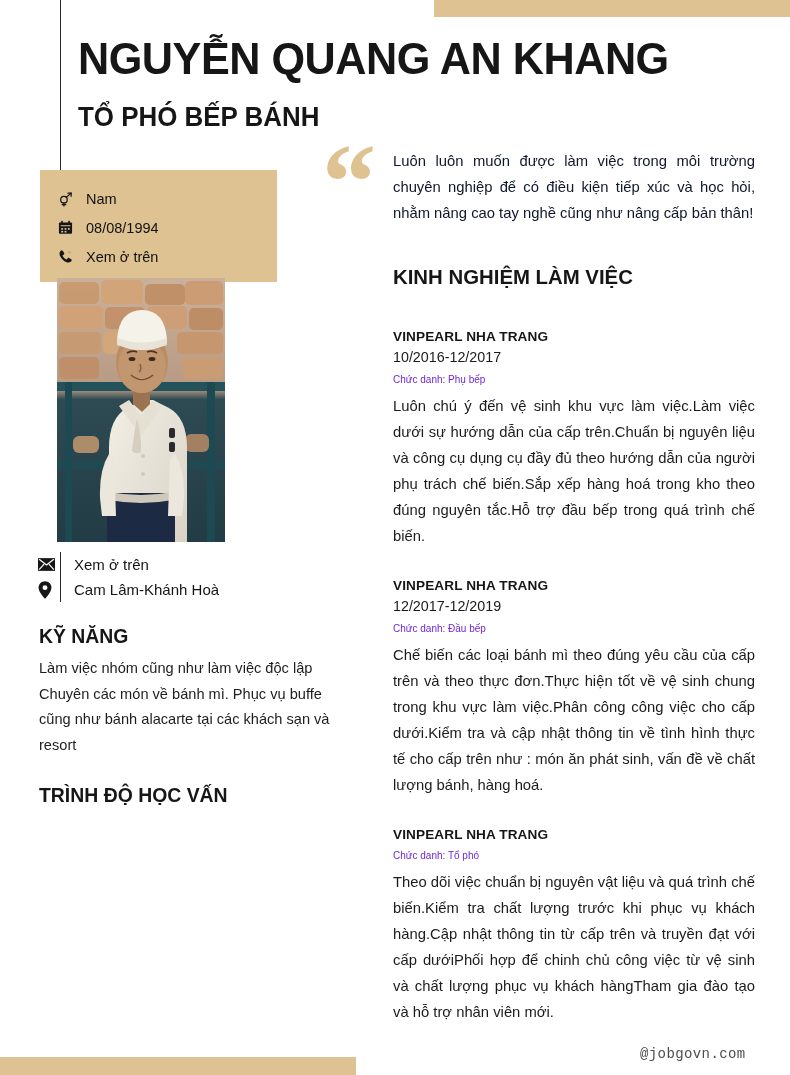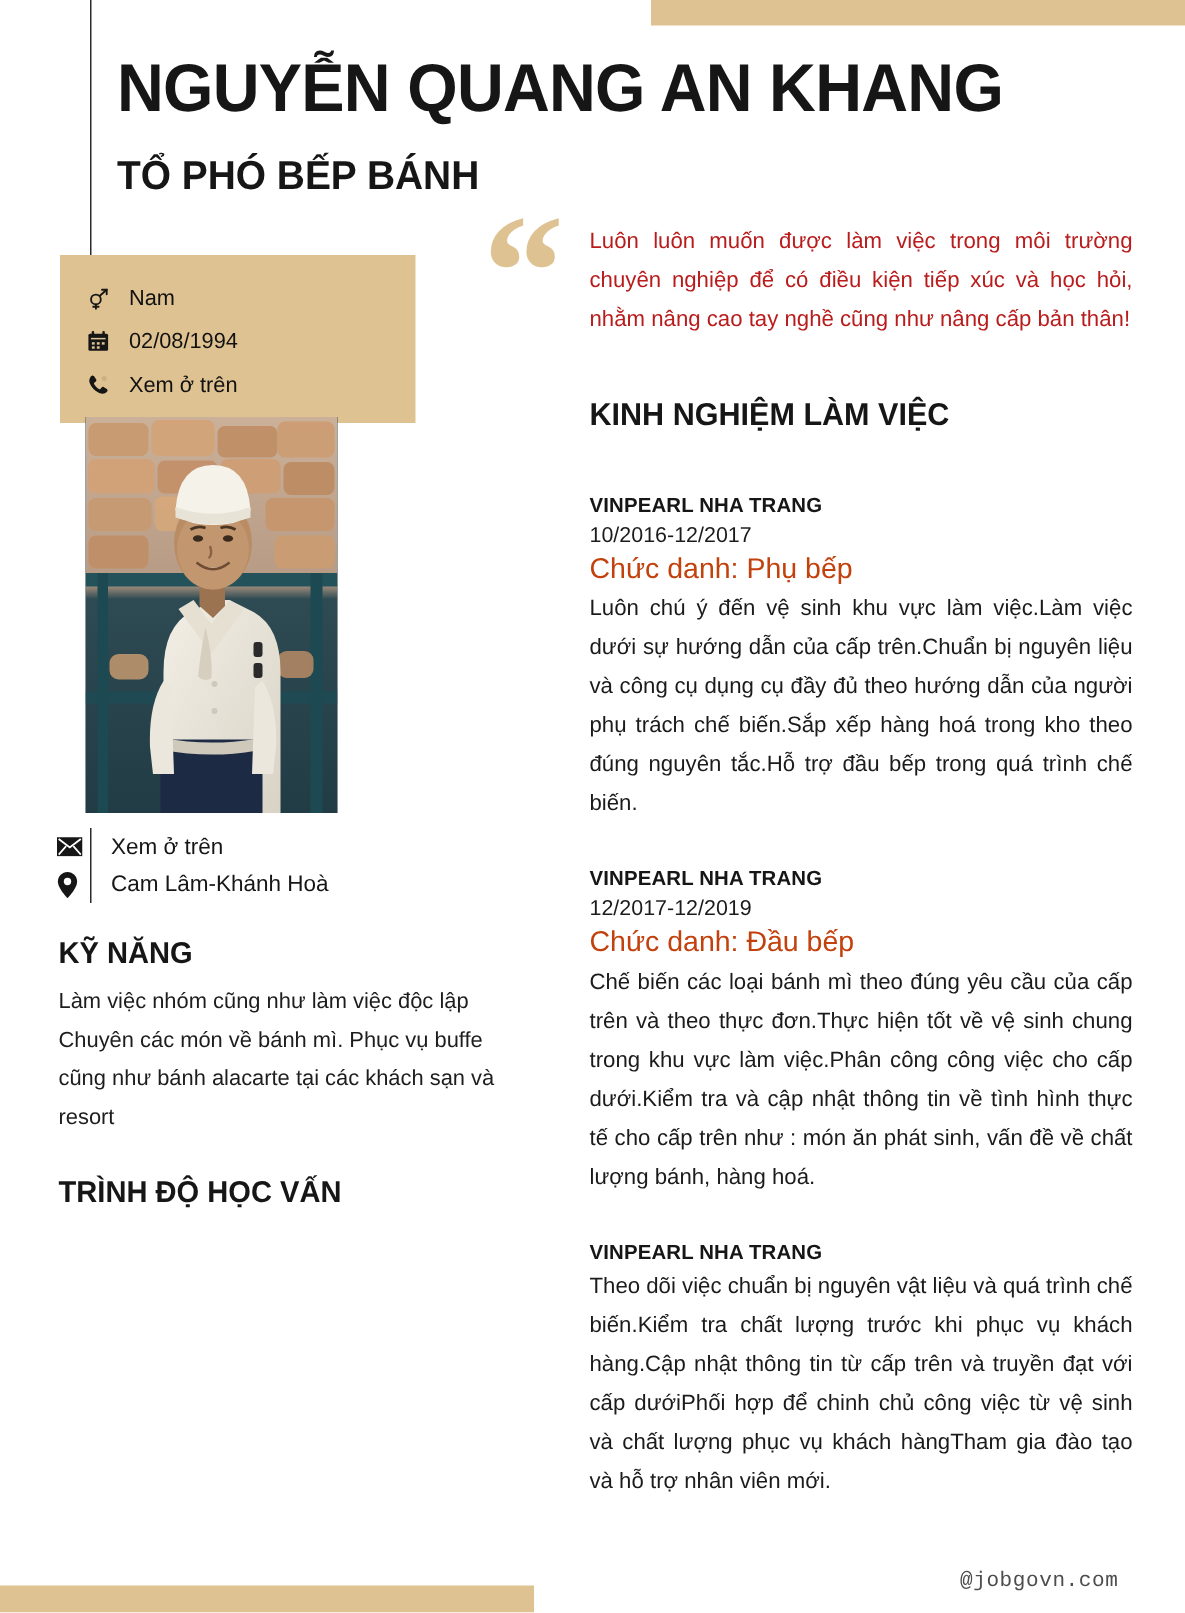--- a/index.html
+++ b/index.html
@@ -93,40 +93,40 @@
 
   
   .quote-mark {
     position:absolute; left:322px; top:128px;
     font-size:108px; color:#dfc292; line-height:1;
     font-family:"Liberation Serif", serif; font-weight:700;
     user-select:none;
   }
   .quote-text {
     position:absolute; left:393px; top:148px; width:362px;
-    font-size:14.8px; line-height:26px; text-align:justify; color:#b91c1c;
+    font-size:14.8px; line-height:26px; text-align:justify; color:#0f172a;
   }
 
   .sec-h-right {
     position:absolute; left:393px; top:265px;
     font-size:21px; font-weight:700;
     font-family:"Liberation Sans Narrow","Liberation Sans", sans-serif;
     transform:scaleX(0.97); transform-origin:left center;
   }
 
   .jobs { position:absolute; left:393px; top:300px; width:362px; }
   .job { margin-bottom:23px; }
   .job .company {
     font-size:13.6px; font-weight:700; letter-spacing:0.1px; line-height:19px;margin-top:27px;
   }
   .job .period {
     font-size:14.3px; line-height:22px; color:#1b1b1b;
   }
   .job .role {
-    font-size:19px; line-height:24px; color:#c2410c;
+    font-size:10px; line-height:24px; color:#6d28d9;
   }
   .job .desc {
     font-size:14.8px; line-height:26px; text-align:justify; color:#1b1b1b;
     margin-top:1px;
   }
 
   .watermark {
     position:absolute; left:640px; top:1046px;
     font-family:"Liberation Mono","DejaVu Sans Mono", monospace;
     font-size:14px; color:#4d4d4d; letter-spacing:0.4px;
@@ -165,21 +165,21 @@
         <rect x="5" y="1" width="2.6" height="5" rx="1.1"></rect>
         <rect x="16.4" y="1" width="2.6" height="5" rx="1.1"></rect>
         <rect x="4.2" y="8.4" width="15.6" height="1.6" fill="#dfc292"></rect>
         <rect x="5.2" y="13" width="3" height="2.6" fill="#dfc292"></rect>
         <rect x="10.5" y="13" width="3" height="2.6" fill="#dfc292"></rect>
         <rect x="15.8" y="13" width="3" height="2.6" fill="#dfc292"></rect>
         <rect x="5.2" y="17.4" width="3" height="2.6" fill="#dfc292"></rect>
         <rect x="10.5" y="17.4" width="3" height="2.6" fill="#dfc292"></rect>
       </svg>
     </span>
-    <span class="tx">02/08/1994</span>
+    <span class="tx">08/08/1994</span>
   </div>
 
   <div class="inforow">
     <span class="ic">
       <svg width="15" height="15" viewBox="0 0 24 24" fill="#161616">
         <path d="M6.2 2.1c-1 0-1.9.6-2.5 1.5C2.4 5.5 2 7.8 2.9 10.2c1.6 4.5 6.4 9.3 10.9 10.9 2.4.9 4.7.5 6.6-.8.9-.6 1.5-1.5 1.5-2.5 0-.6-.3-1.1-.8-1.4l-3.4-2c-.7-.4-1.6-.2-2.1.4l-1.3 1.6c-.3.4-.8.5-1.2.3-2.4-1.3-4.3-3.2-5.6-5.6-.2-.4-.1-.9.3-1.2l1.6-1.3c.6-.5.8-1.4.4-2.1l-2-3.4c-.3-.5-.8-.8-1.4-.8z"></path>
         <circle cx="18.4" cy="5.3" r="2.7" fill="#cbb083"></circle>
       </svg>
     </span>
     <span class="tx">Xem ở trên</span>
@@ -302,17 +302,18 @@
     <div class="desc">Luôn chú ý đến vệ sinh khu vực làm việc.Làm việc dưới sự hướng dẫn của cấp trên.Chuẩn bị nguyên liệu và công cụ dụng cụ đầy đủ theo hướng dẫn của người phụ trách chế biến.Sắp xếp hàng hoá trong kho theo đúng nguyên tắc.Hỗ trợ đầu bếp trong quá trình chế biến.</div>
   </div>
   <div class="job">
     <div class="company">VINPEARL NHA TRANG</div>
     <div class="period">12/2017-12/2019</div>
     <div class="role">Chức danh: Đầu bếp</div>
     <div class="desc">Chế biến các loại bánh mì theo đúng yêu cầu của cấp trên và theo thực đơn.Thực hiện tốt về vệ sinh chung trong khu vực làm việc.Phân công công việc cho cấp dưới.Kiểm tra và cập nhật thông tin về tình hình thực tế cho cấp trên như : món ăn phát sinh, vấn đề về chất lượng bánh, hàng hoá.</div>
   </div>
   <div class="job">
     <div class="company">VINPEARL NHA TRANG</div>
+    <div class="role">Chức danh: Tổ phó</div>
     <div class="desc">Theo dõi việc chuẩn bị nguyên vật liệu và quá trình chế biến.Kiểm tra chất lượng trước khi phục vụ khách hàng.Cập nhật thông tin từ cấp trên và truyền đạt với cấp dướiPhối hợp để chinh chủ công việc từ vệ sinh và chất lượng phục vụ khách hàngTham gia đào tạo và hỗ trợ nhân viên mới.</div>
   </div>
 </div>
 
 <div class="watermark">@jobgovn.com</div>
 
 </body></html>

